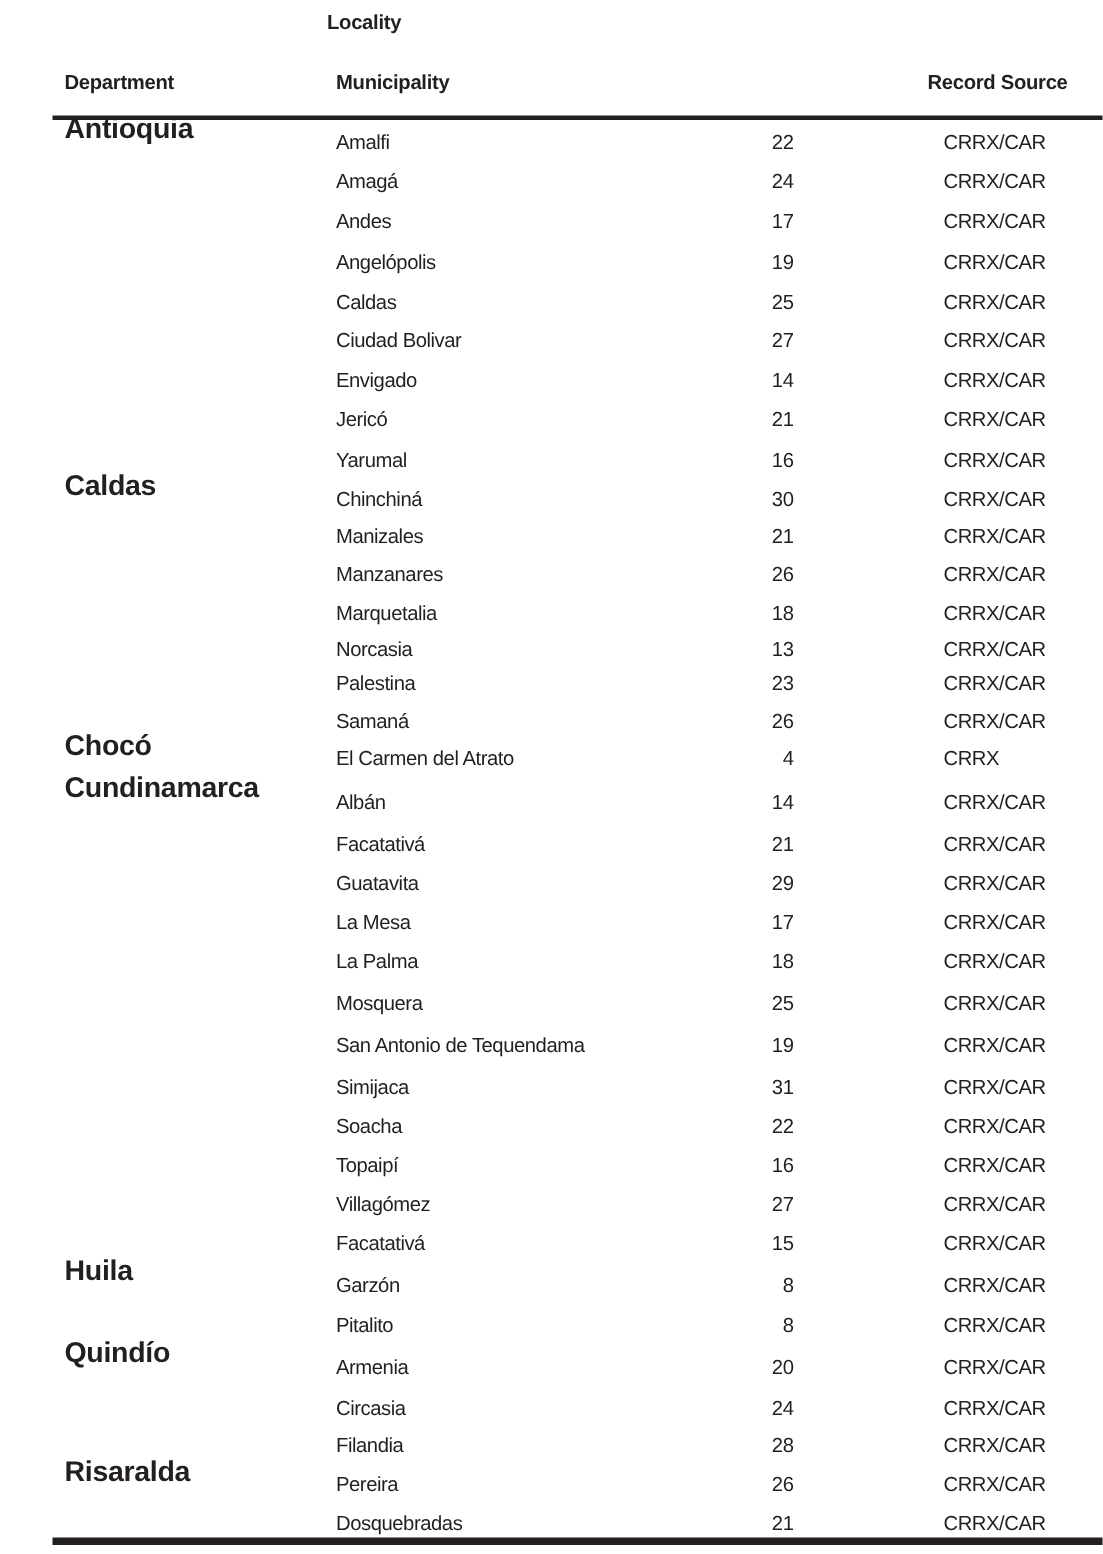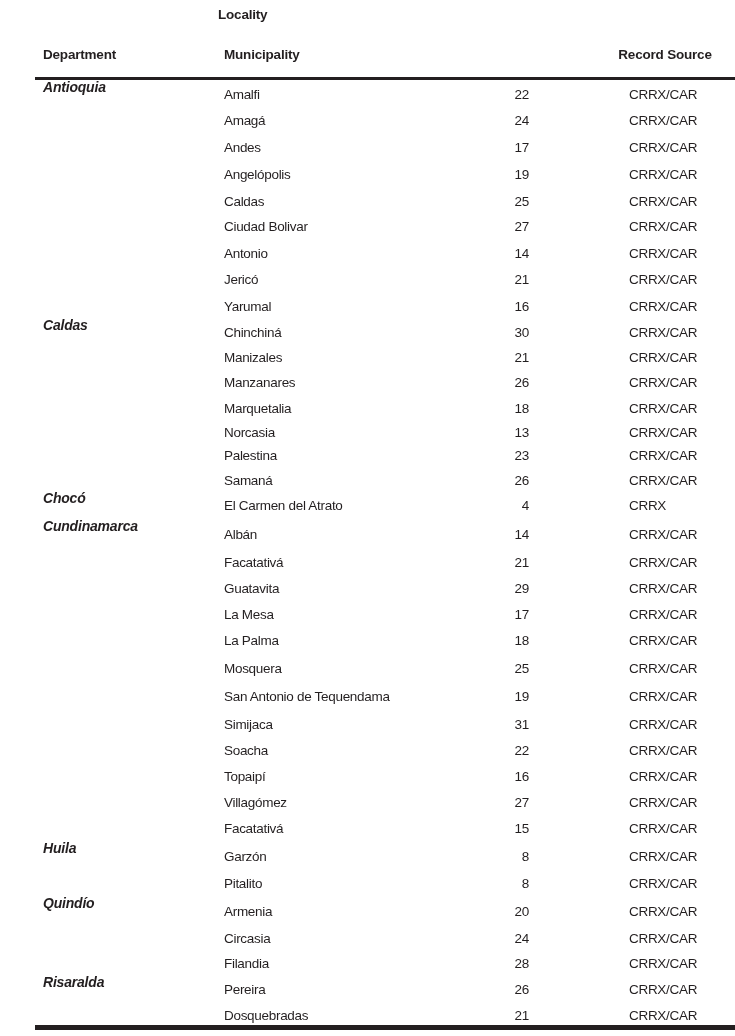--- a/index.html
+++ b/index.html
@@ -44,25 +44,24 @@
       position: absolute;
       left: 16px; width: 715px;
       top: 1025px; height: 5px;
       background: #231f20;
     }
 
     .dept {
       position: absolute;
       left: 24px;
       font-weight: bold;
-      font-size: 14px;
+      font-size: 19px;
       letter-spacing: -0.2px;
       line-height: 16px;
       white-space: nowrap;
-      font-style: italic;
     }
     .row {
       position: absolute;
       left: 0; width: 735px;
       height: 18px;
       font-size: 13.5px;
       letter-spacing: -0.3px;
       line-height: 18px;
       white-space: nowrap;
     }
@@ -125,21 +124,21 @@
         <span class="muni">Caldas</span>
         <span class="num">25</span>
         <span class="src">CRRX/CAR</span>
       </div>
       <div class="row" style="top: 218px;">
         <span class="muni">Ciudad Bolivar</span>
         <span class="num">27</span>
         <span class="src">CRRX/CAR</span>
       </div>
       <div class="row" style="top: 245px;">
-        <span class="muni">Antonio</span>
+        <span class="muni">Envigado</span>
         <span class="num">14</span>
         <span class="src">CRRX/CAR</span>
       </div>
       <div class="row" style="top: 271px;">
         <span class="muni">Jericó</span>
         <span class="num">21</span>
         <span class="src">CRRX/CAR</span>
       </div>
       <div class="row" style="top: 298px;">
         <span class="muni">Yarumal</span>

